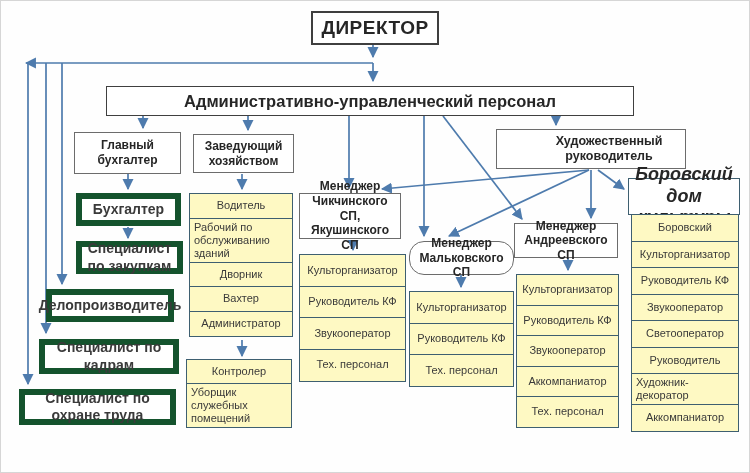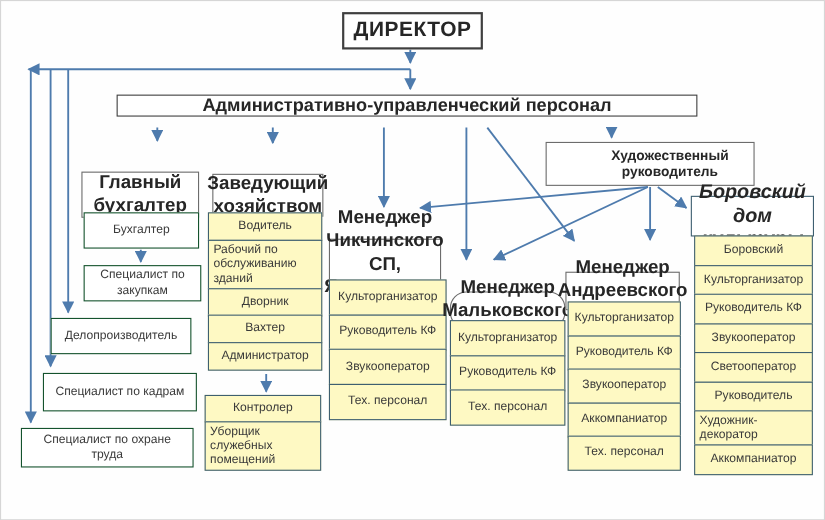--- a/index.html
+++ b/index.html
@@ -4,32 +4,32 @@
 <style>
   html,body{margin:0;padding:0;background:#fff;}
   #stage{
     position:relative;width:750px;height:473px;background:#fefefe;
     border:1px solid #d6d6d6;box-sizing:border-box;overflow:hidden;
     font-family:"Liberation Sans","DejaVu Sans",sans-serif;
   }
   #wires{position:absolute;left:0;top:0;width:750px;height:473px;pointer-events:none;}
 
   .box{
-    position:absolute;background:#fff;border:1px solid #14532d;
+    position:absolute;background:#fff;border:6px solid #14532d;
     display:flex;align-items:center;justify-content:center;text-align:center;
-    font-size:11px;line-height:1.22;color:#3a3a3a;padding:2px 4px;box-sizing:border-box;
+    font-size:14px;line-height:1.22;color:#3a3a3a;padding:2px 4px;box-sizing:border-box;font-weight:bold;
   }
   .bold{font-weight:bold;color:#262626;}
   .dark{border:2px solid #3f3f3f;}
   .mid{border:1.3px solid #6c6c6c;}
   .teal{border:1.5px solid #3e5f70;}
 
   .director{font-size:19px;letter-spacing:.5px;}
   .admin{font-size:16.5px;}
-  .head2{font-size:17px;margin-top:24px;}
+  .head2{font-size:12px;}
   .artdir{font-size:12.5px;}
   .borov{font-size:18px;font-style:italic;}
 
   .group{position:absolute;display:flex;flex-direction:column;}
   .group .row{
     background:#fef9c3;border:1.5px solid #3e5f70;margin-top:-1.5px;
     display:flex;align-items:center;justify-content:center;text-align:left;
     font-size:11px;line-height:1.2;color:#3a3a3a;padding:2px 4px;
     box-sizing:border-box;min-height:28px;
   }
@@ -79,21 +79,21 @@
       <line x1="241" y1="173" x2="241" y2="188" marker-end="url(#ah)"></line>
       <line x1="241" y1="339" x2="241" y2="355" marker-end="url(#ah)"></line>
       <line x1="352" y1="239" x2="352" y2="249" marker-end="url(#ah)"></line>
       <line x1="460" y1="274" x2="460" y2="286" marker-end="url(#ah)"></line>
       <line x1="567" y1="257" x2="567" y2="269" marker-end="url(#ah)"></line>
     </g>
   </svg>
 
   <div class="box dark bold director" style="left:310px;top:10px;width:128px;height:34px;">ДИРЕКТОР</div>
 
-  <div class="box dark bold admin" style="left:105px;top:85px;width:528px;height:20px;border-width:1.6px;">Административно-управленческий персонал</div>
+  <div class="box dark bold admin" style="left:105px;top:85px;width:528px;height:30px;border-width:1.6px;">Административно-управленческий персонал</div>
 
   <div class="box mid bold head2" style="left:73px;top:131px;width:107px;height:42px;">Главный бухгалтер</div>
   <div class="box" style="left:75px;top:192px;width:105px;height:33px;">Бухгалтер</div>
   <div class="box" style="left:75px;top:240px;width:107px;height:33px;">Специалист по закупкам</div>
   <div class="box" style="left:45px;top:288px;width:128px;height:33px;">Делопроизводитель</div>
   <div class="box" style="left:38px;top:338px;width:140px;height:35px;">Специалист по кадрам</div>
   <div class="box" style="left:18px;top:388px;width:157px;height:36px;">Специалист по охране труда</div>
 
   <div class="box mid bold head2" style="left:192px;top:133px;width:101px;height:39px;">Заведующий хозяйством</div>
   <div class="group g-house" style="left:188px;top:192px;width:104px;">

